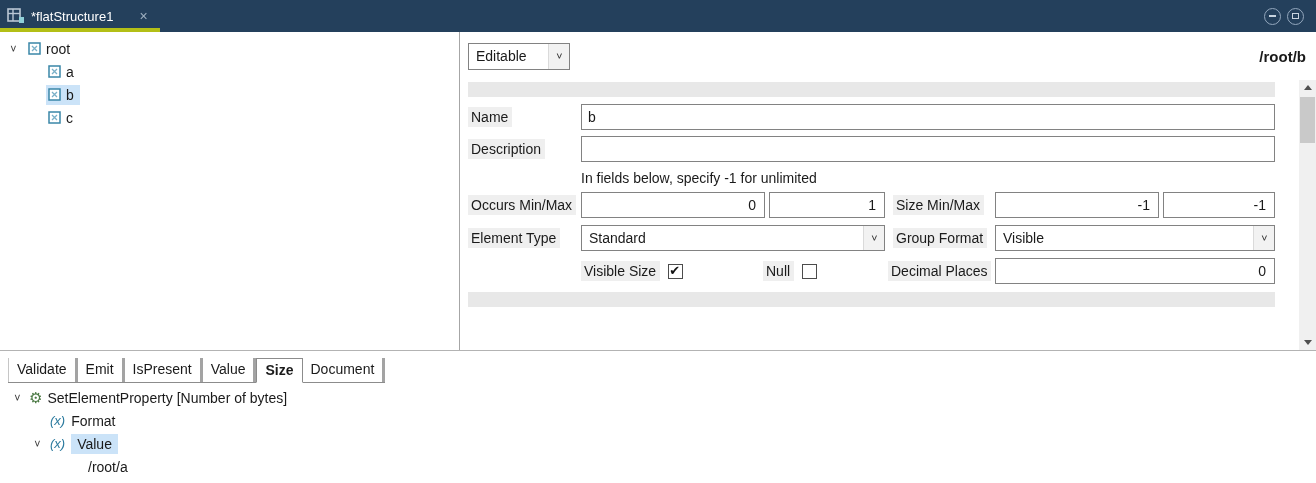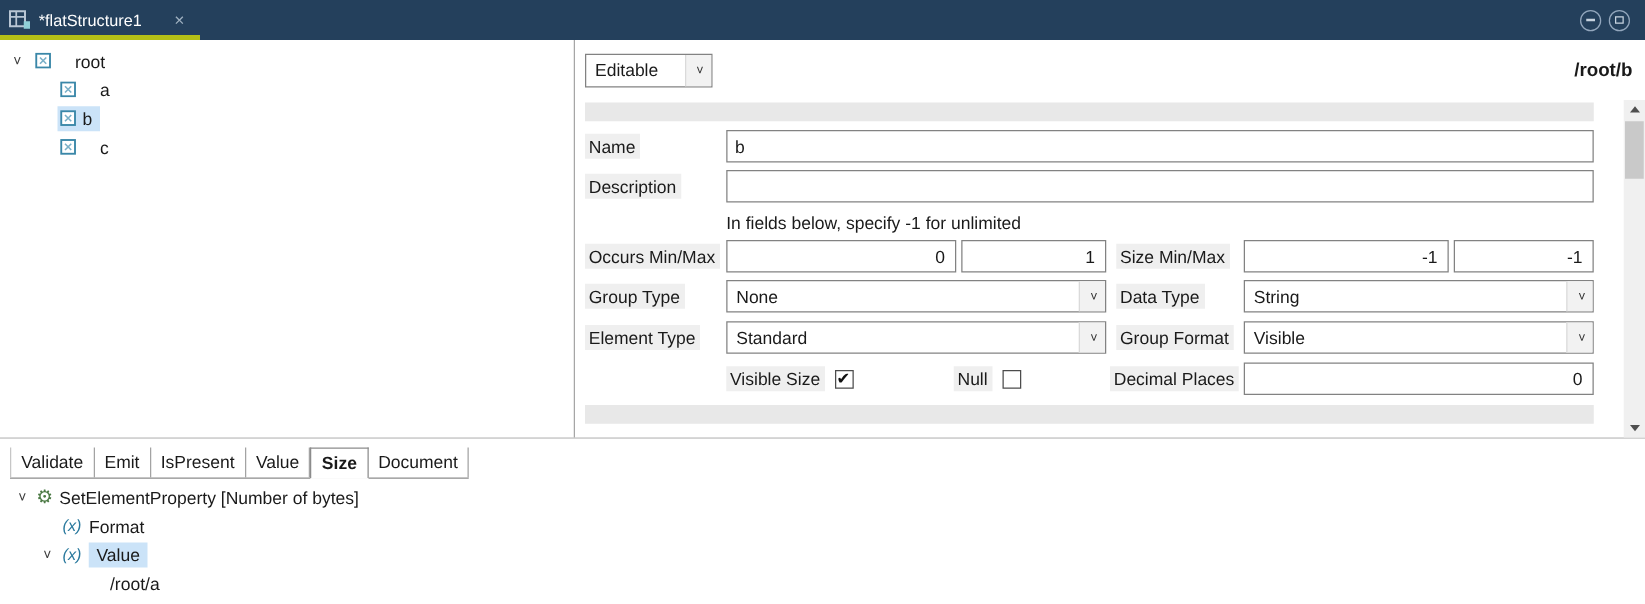--- a/index.html
+++ b/index.html
@@ -25,21 +25,21 @@
   
   .treepanel{width:460px;flex:none;border-right:1px solid #a6a6a6;padding-top:5px;box-sizing:border-box}
   .trow{height:23px;display:flex;align-items:center;white-space:nowrap}
   .trow.root{padding-left:8px}
   .trow.child{padding-left:48px}
   .trow.child.selrow{padding-left:46px}
   .chev{display:inline-block;transform:rotate(90deg);font-family:"DejaVu Sans Mono",monospace;
         font-size:11px;color:#3c3c3c;width:11px;text-align:center;flex:none;line-height:1}
   .eicon{display:flex;flex:none}
   .trow.root .eicon{margin-left:9px}
-  .tlabel{margin-left:19px}
+  .tlabel{margin-left:5px}
   .selwrap{display:flex;align-items:center;background:#cbe3f8;padding:2px 6px 2px 2px}
   .selwrap .tlabel{margin-left:5px}
 
   
   .proppanel{flex:1;display:flex;flex-direction:column;min-width:0}
   .phead{height:48px;display:flex;align-items:center;padding:0 10px 0 8px}
   .combo{border:1px solid #828282;background:#fff;display:flex;align-items:stretch;
          box-sizing:border-box;height:26px;cursor:default}
   .combo-mode{width:102px;height:27px}
   .ctext{flex:1;display:flex;align-items:center;padding:0 7px;white-space:nowrap;overflow:hidden}
@@ -80,21 +80,21 @@
   .sarrow{position:absolute;left:0;width:17px;height:15px;display:flex;align-items:center;justify-content:center}
   .sup{top:0}.sdown{bottom:0}
   .tri{width:0;height:0}
   .tri.up{border-left:4px solid transparent;border-right:4px solid transparent;border-bottom:5px solid #4f4f4f}
   .tri.down{border-left:4px solid transparent;border-right:4px solid transparent;border-top:5px solid #4f4f4f}
   .sthumb{position:absolute;left:1px;top:17px;width:15px;height:46px;background:#c9c9c9}
 
   
   .bottom{padding-top:7px;background:#fff}
   .btabs{display:flex;width:fit-content;margin-left:8px;border-bottom:1px solid #8c8c8c}
-  .btab{padding:3px 8px 4px;border-right:1px solid #a3a3a3;white-space:nowrap;cursor:default}
+  .btab{padding:3px 8px 4px;border-right:3px solid #a3a3a3;white-space:nowrap;cursor:default}
   .btab:first-child{border-left:1px solid #c6c6c6}
   .btab.active{font-weight:bold;border:1px solid #8c8c8c;border-bottom:1px solid #fff;
                margin-bottom:-1px;background:#fff}
   .btree{margin-top:3px}
   .brow{height:23px;display:flex;align-items:center;white-space:nowrap}
   .b1{padding-left:12px}.b2{padding-left:50px}.b3{padding-left:32px}.b4{padding-left:88px}
   .gear{font-size:15px;color:#4c7a45;margin:0 5px 0 6px;line-height:1;flex:none}
   .paramicon{color:#2b7a9e;font-size:13px;margin-right:6px;flex:none;font-style:italic}
   .b3 .chev{margin-right:7px}
   .bsel{background:#cbe3f8;padding:2px 6px}
@@ -199,36 +199,20 @@
 
         <div class="frow">
           <div class="lbl"><span>Occurs Min/Max</span></div>
           <input class="fin num w184" value="0" style="">
           <input class="fin num w116 ml4" value="1" style="">
           <div class="lbl2"><span class="lbltext">Size Min/Max</span></div>
           <input class="fin num w164" value="-1" style="">
           <input class="fin num flexfill ml4" value="-1" style="">
         </div>
 
-        <div class="frow">
-          <div class="lbl"><span>Group Type</span></div>
-          <div class="combo w304">
-            <span class="ctext">None</span>
-            <span class="cbtn">
-                <span class="darrow">&gt;</span>
-              </span>
-          </div>
-          <div class="lbl2"><span class="lbltext">Data Type</span></div>
-          <div class="combo flexfill">
-            <span class="ctext">String</span>
-            <span class="cbtn">
-                <span class="darrow">&gt;</span>
-              </span>
-          </div>
-        </div>
 
         <div class="frow mt7">
           <div class="lbl"><span>Element Type</span></div>
           <div class="combo w304">
             <span class="ctext">Standard</span>
             <span class="cbtn">
                 <span class="darrow">&gt;</span>
               </span>
           </div>
           <div class="lbl2"><span class="lbltext">Group Format</span></div>

